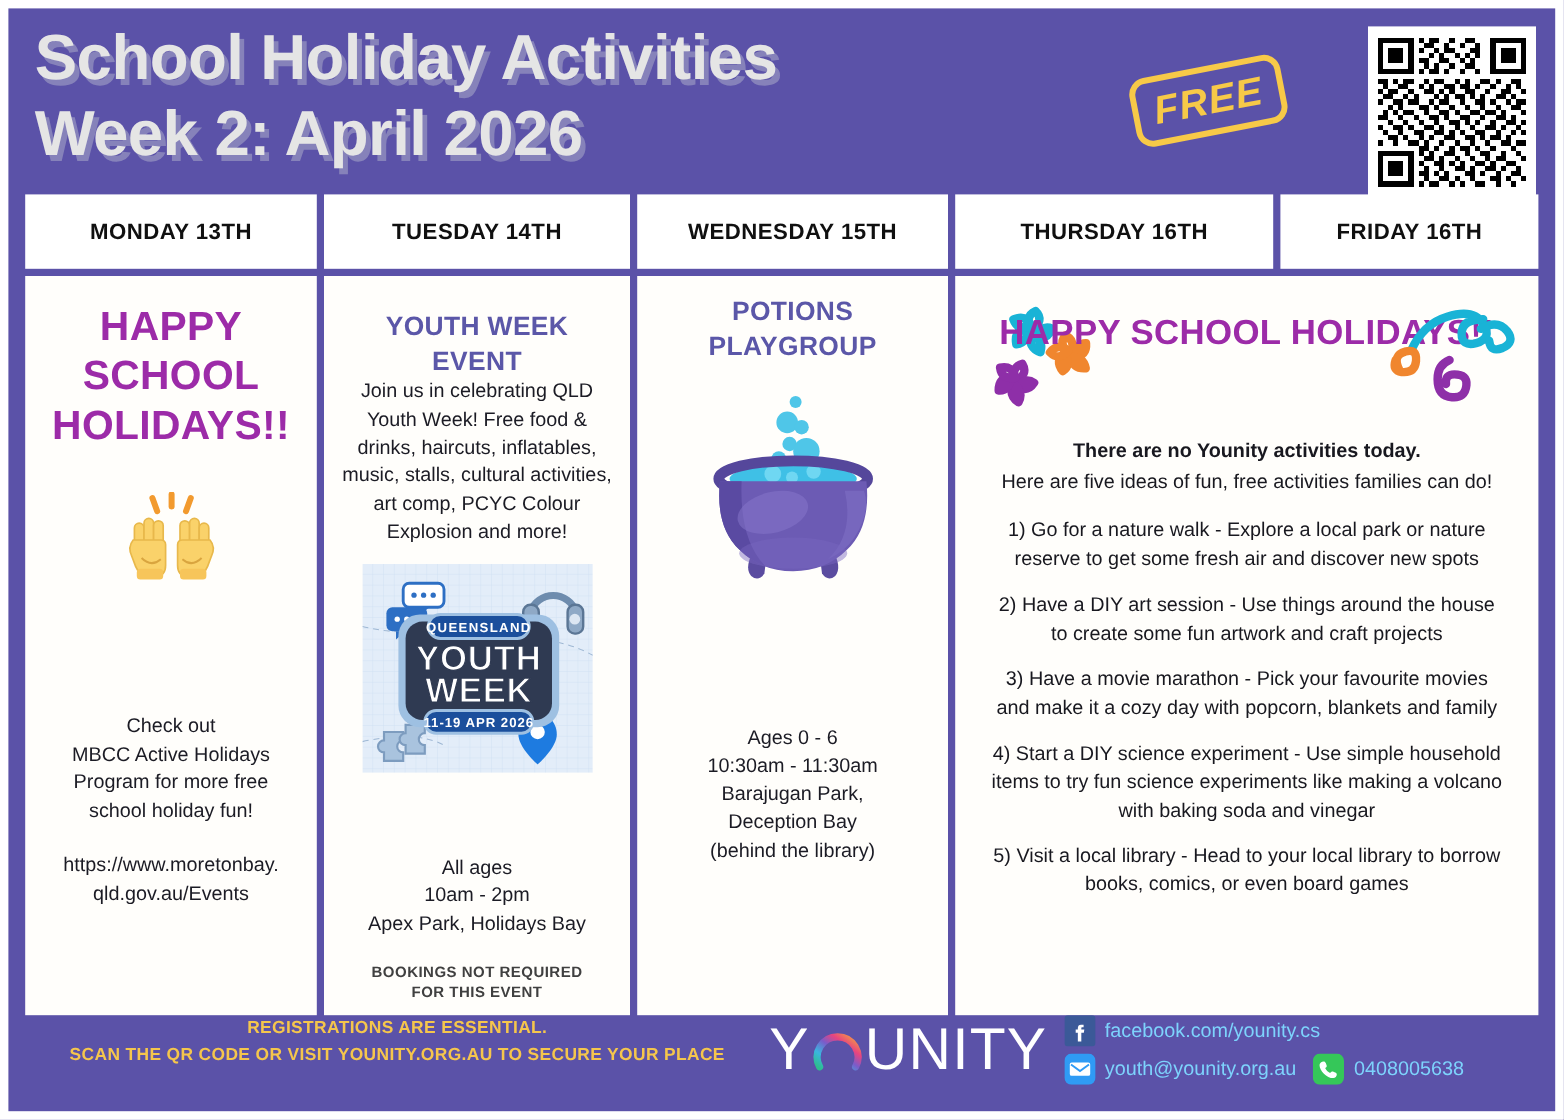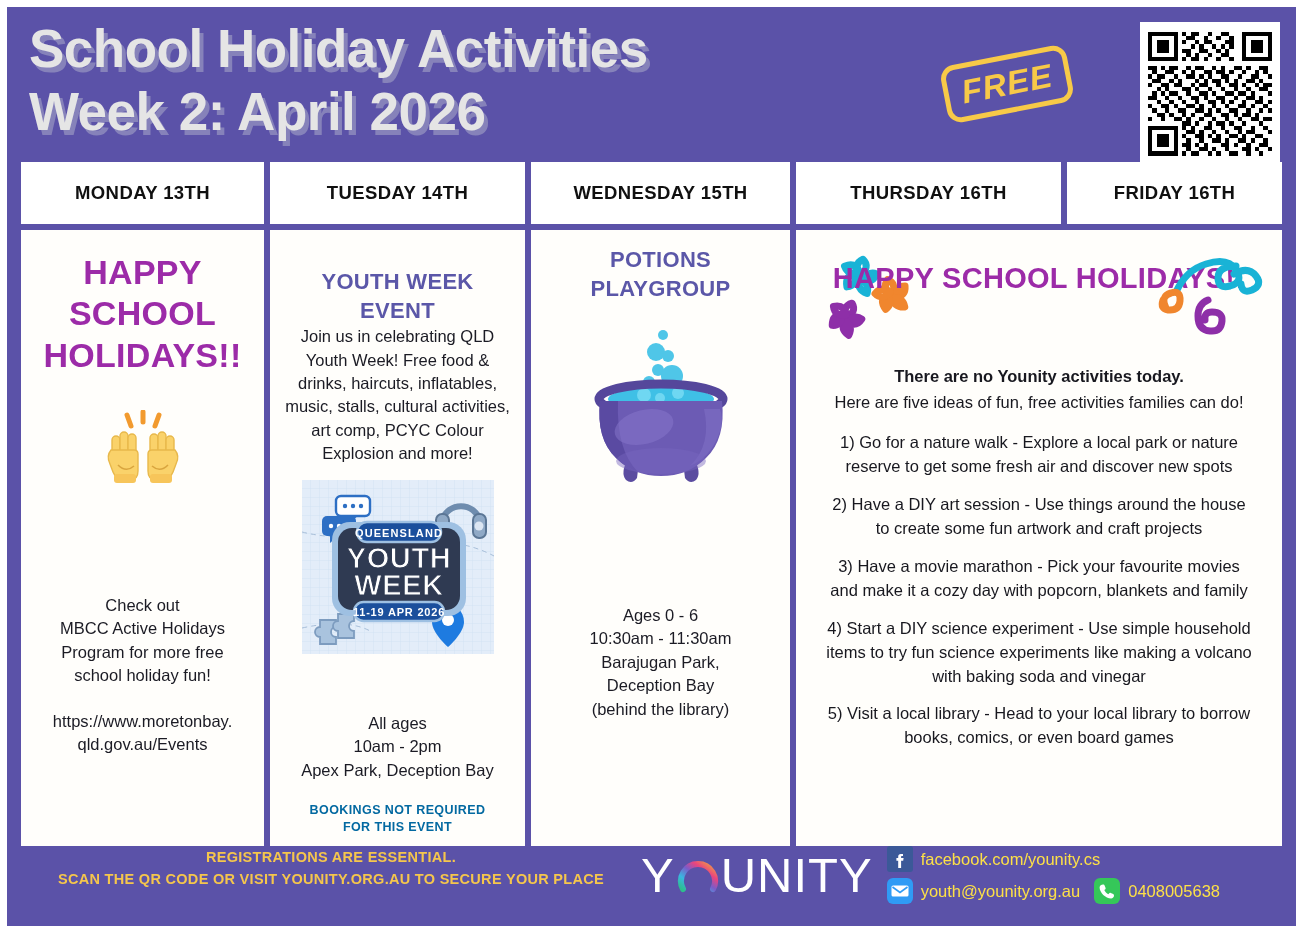--- a/index.html
+++ b/index.html
@@ -112,34 +112,34 @@
     line-height: 1.22;
     letter-spacing: 0.3px;
     margin-top: 12px;
   }
   .h-slate {
     color: #5B57A8;
     font-weight: 700;
     font-size: 22px;
     line-height: 1.3;
     letter-spacing: 0.3px;
-    margin-top: 28px;
+    margin-top: 18px;
   }
   .h-slate.wed { margin-top: 6px; }
   .body-text {
     color: #1B1B24;
     font-size: 16.5px;
     line-height: 1.42;
   }
   .body-text.bold { font-weight: 700; }
   .small-caps {
     font-size: 12.5px;
     font-weight: 700;
     letter-spacing: 0.4px;
-    color: #0369a1;
+    color: #404040;
     line-height: 1.35;
   }
   .spacer { flex: 1 1 auto; }
 
   
   .hands { margin-top: 34px; }
 
   
   .yw-tile {
     margin-top: 14px;
@@ -219,21 +219,21 @@
     font-weight: 400;
     letter-spacing: 1px;
     line-height: 1;
   }
   .logo-o { display:inline-block; width: 44px; height: 44px; margin: 0 1px; }
   .logo-o svg { display:block; width:100%; height:100%; }
   .contacts {
     margin-left: 14px;
     display: flex; flex-direction: column;
     gap: 6px;
-    color: #fde047;
+    color: #7dd3fc;
     font-size: 16.5px;
   }
   .contact-row { display: flex; align-items: center; gap: 8px; }
   .cicon { width: 26px; height: 26px; flex: none; display:block; }
   .cicon svg { display:block; width:100%; height:100%; }
 </style>
 </head>
 <body>
 
 <div class="poster">
@@ -596,21 +596,21 @@
             <text x="97" y="115" font-family="'Liberation Sans',sans-serif" font-size="29" font-weight="700" fill="#ffffff" text-anchor="middle" letter-spacing="0.6" stroke="#2F3A52" stroke-width="1">WEEK</text>
             <rect x="52" y="122" width="90" height="19" rx="9.5" fill="#1B4F9C" stroke="#9EC0E2" stroke-width="2.5"></rect>
             <text x="97" y="135.5" font-family="'Liberation Sans',sans-serif" font-size="11" font-weight="700" fill="#ffffff" text-anchor="middle" letter-spacing="0.8">11-19 APR 2026</text>
           </g>
         </svg>
       </div>
 
       <div class="spacer"></div>
       <div class="body-text">All ages</div>
       <div class="body-text" style="margin-top:0">10am - 2pm</div>
-      <div class="body-text" style="margin-top:0">Apex Park, Deception Bay</div>
+      <div class="body-text" style="margin-top:0">Apex Park, Holidays Bay</div>
       <div class="small-caps" style="white-space:pre-line; margin-top:20px">BOOKINGS NOT REQUIRED
 FOR THIS EVENT</div>
     </div>
 
     <div class="col wed">
       <div class="h-slate wed">POTIONS PLAYGROUP</div>
 
       <div class="cauldron">
         <svg viewBox="0 0 150 170">
           <g fill="#4FC6E8">

